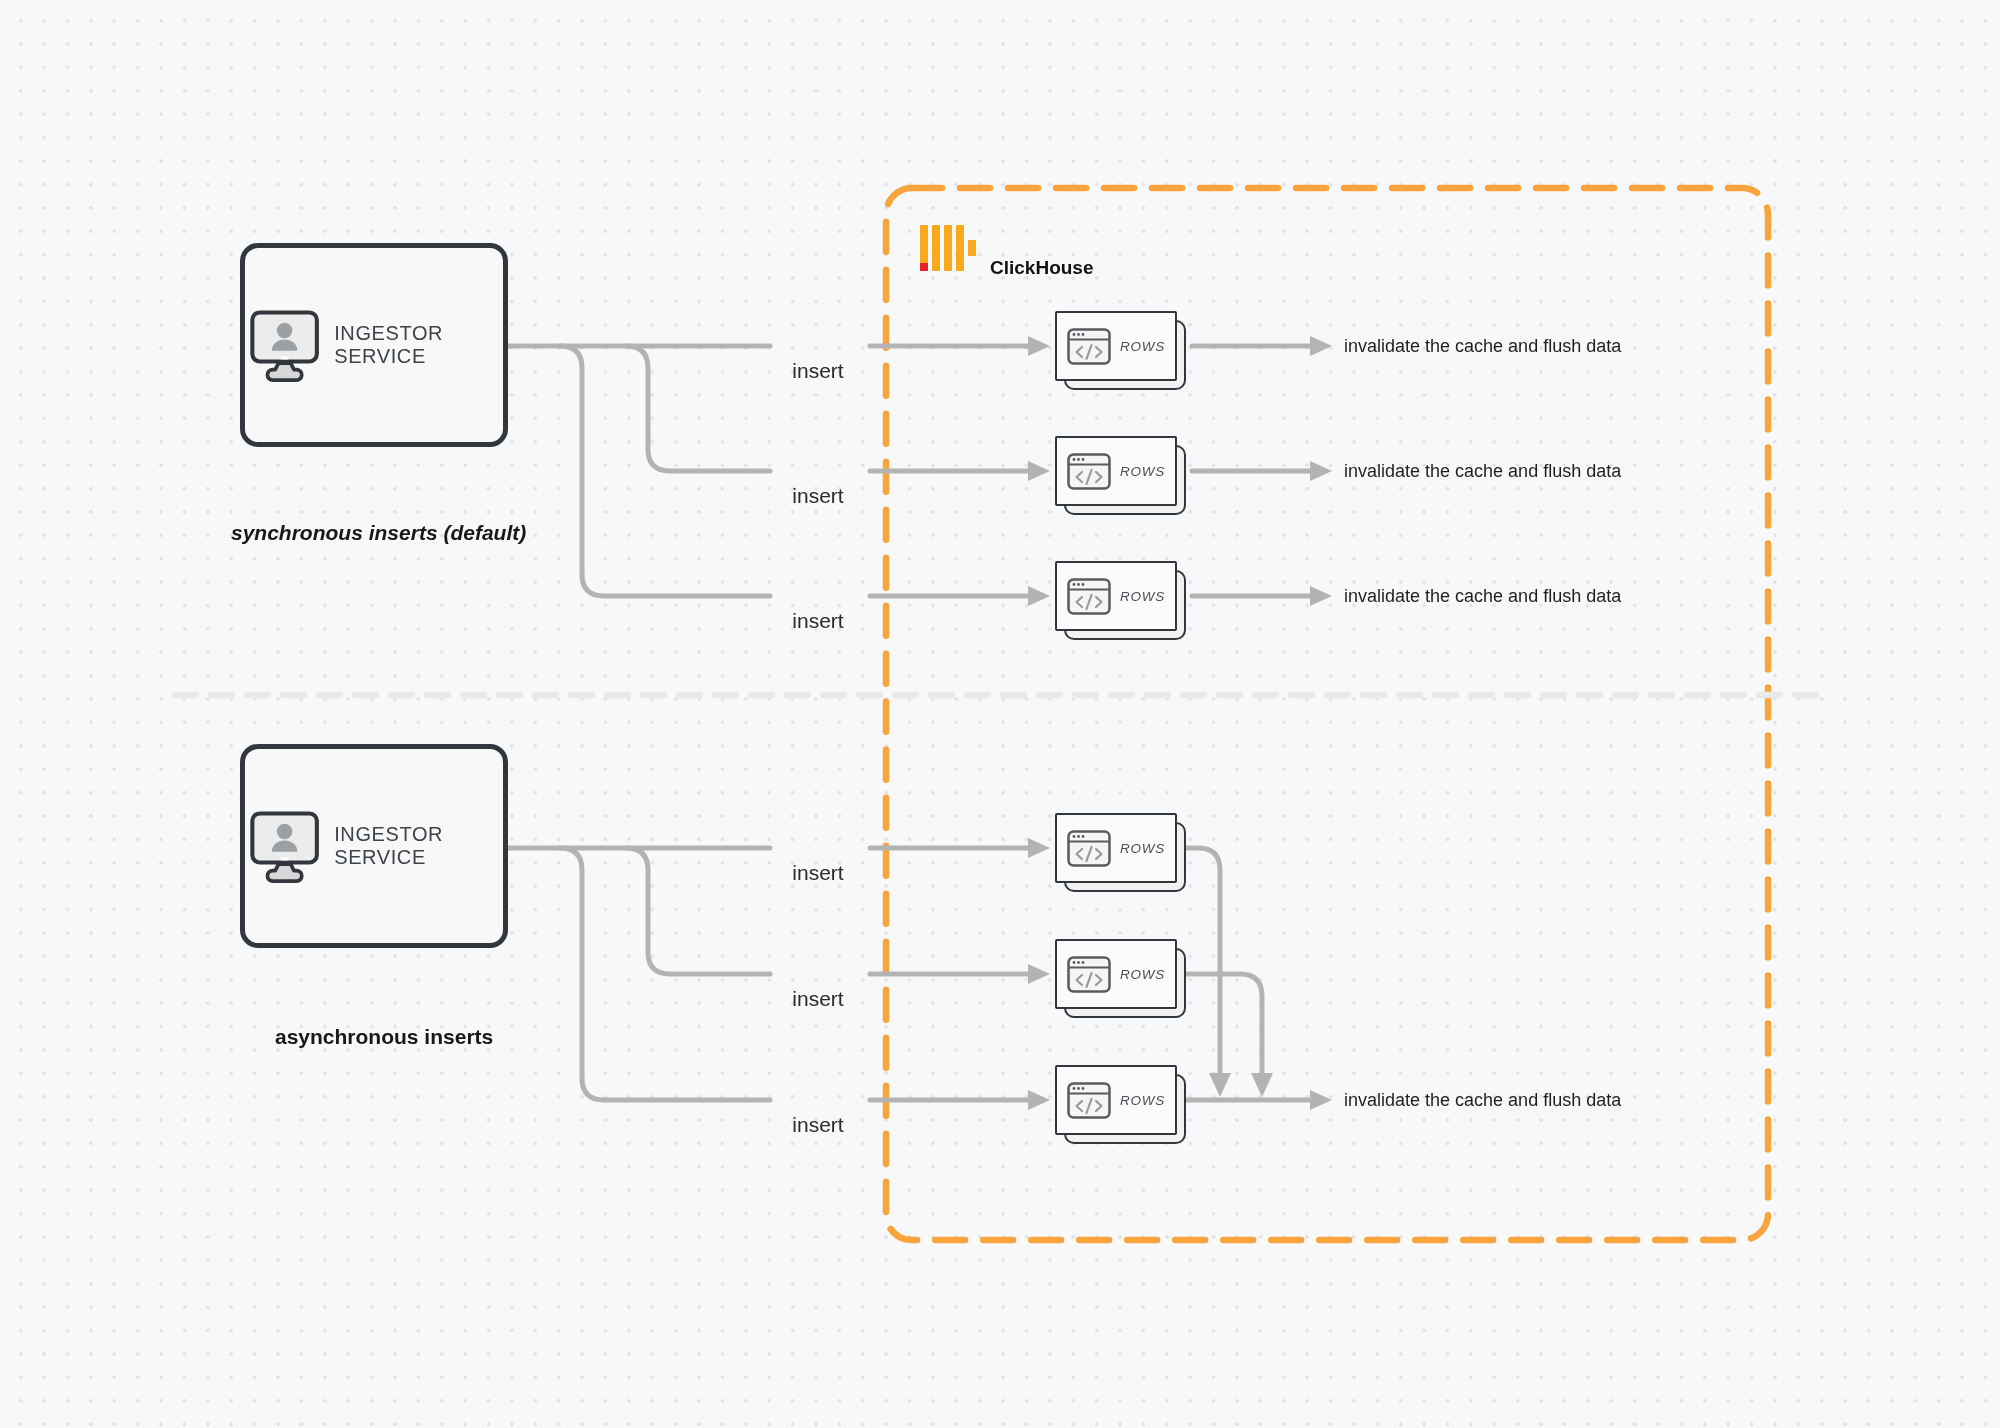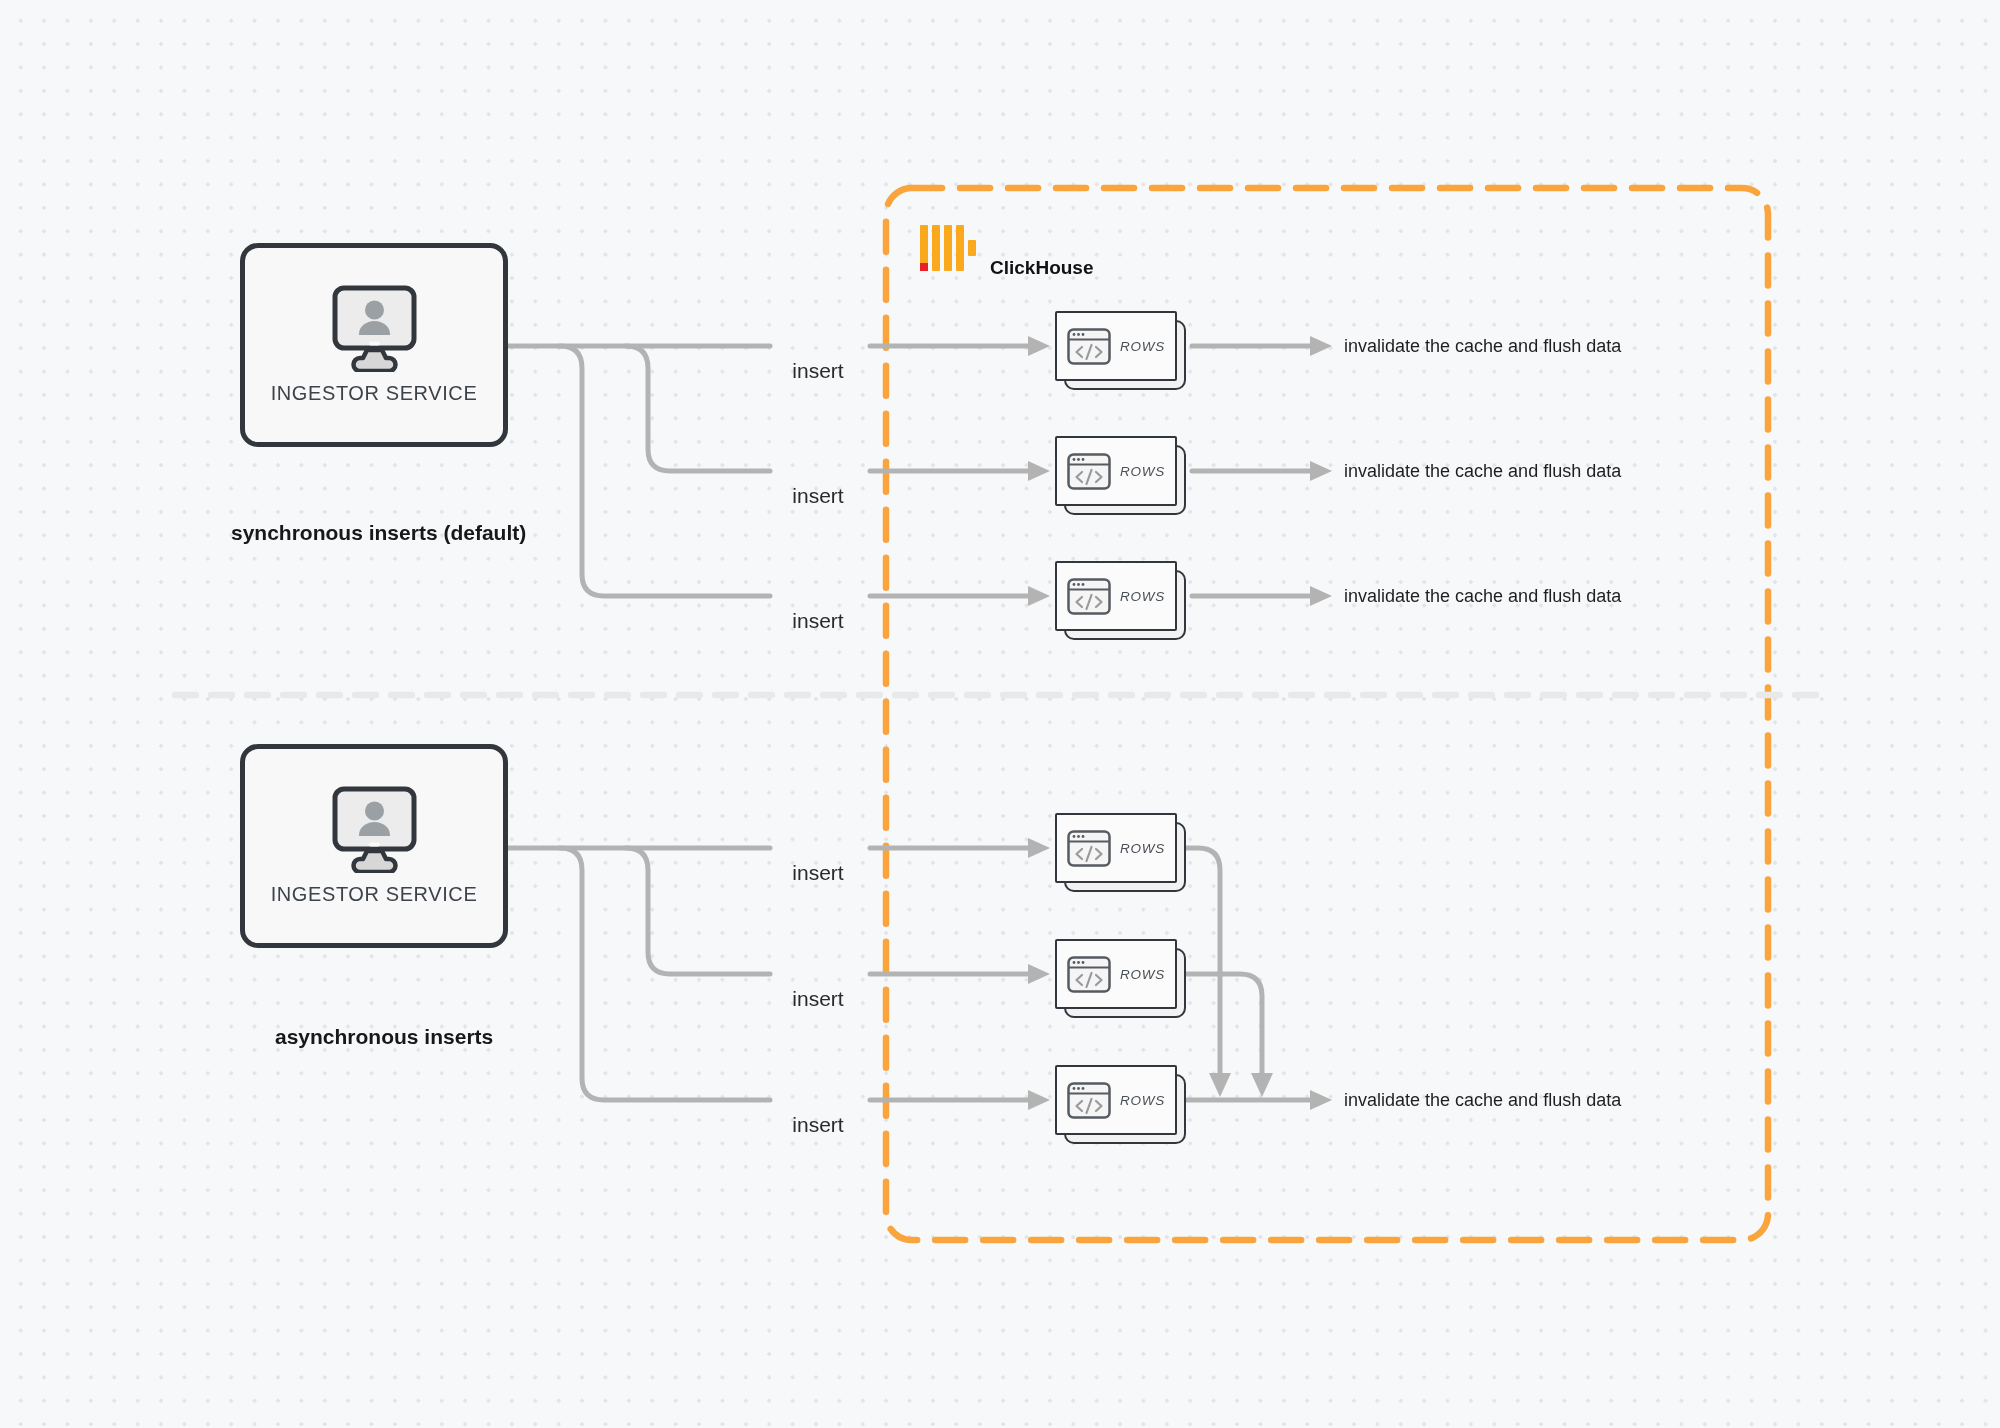--- a/index.html
+++ b/index.html
@@ -27,21 +27,21 @@
   .conn{stroke:var(--line-gray); stroke-width:5; fill:none; stroke-linecap:round;}
   .arrowhead{fill:var(--line-gray); stroke:none;}
   .ch-border{stroke:var(--accent-orange); stroke-width:6.5; fill:none;
     stroke-dasharray:30 18; stroke-linecap:round;}
   .divider{stroke:var(--divider-gray); stroke-width:6.5; fill:none;
     stroke-dasharray:21 15; stroke-linecap:round;}
 
   .ingestor{
     position:absolute; width:268px; height:204px; box-sizing:border-box;
     border:5px solid var(--border-dark); border-radius:18px; background:#F8F8F8;
-    display:flex; flex-direction:column; align-items:center; justify-content:center; gap:10px;
+    display:flex; flex-direction:row; align-items:center; justify-content:center; gap:10px;
   }
   .ingestor-label{font-size:20px; color:#3D434A; letter-spacing:0.6px;}
 
   .caption{
     position:absolute; transform:translateY(-50%);
     font-size:21px; font-weight:700; color:#17181A; white-space:nowrap;
   }
 
   .ch-logo{position:absolute; display:flex; align-items:center; gap:14px;}
   .ch-label{font-size:19px; font-weight:600; color:#121212;margin-top:41px;}
@@ -130,21 +130,21 @@
   <div class="ingestor" style="left:240px; top:243px;">
     <svg width="97" height="87" viewBox="0 0 97 87" xmlns="http://www.w3.org/2000/svg">
       <rect x="9" y="3" width="79" height="60" rx="9" fill="#ECECEC" stroke="var(--border-dark)" stroke-width="5"></rect>
       <circle cx="48.5" cy="25" r="9.5" fill="#9AA0A4"></circle>
       <path d="M33,49 a15.5,13 0 0 1 31,0 l0,1 -31,0 z" fill="#9AA0A4"></path>
       <rect x="43" y="56.5" width="11" height="4" rx="2" fill="#FAFAFA"></rect>
       <path d="M41,65 L37,73 H34 a6.5,6.5 0 0 0 0,13 H63 a6.5,6.5 0 0 0 0,-13 H60 L56,65 Z" fill="#D7D7D7" stroke="var(--border-dark)" stroke-width="4.5" stroke-linejoin="round"></path>
     </svg>
     <span class="ingestor-label">INGESTOR SERVICE</span>
   </div>
-  <span class="caption" style="left:231px; top:533px;">synchronous inserts (default)</span>
+  <span class="caption" style="left:231px; top:533px;font-style:italic;">synchronous inserts (default)</span>
 
   <span class="insert-label" style="left:818px; top:346px;">insert</span>
   <span class="insert-label" style="left:818px; top:471px;">insert</span>
   <span class="insert-label" style="left:818px; top:596px;">insert</span>
 
   <div class="card" style="left:1055px; top:311px;">
     <div class="back"></div>
     <div class="front">
       <svg width="44" height="37" viewBox="0 0 44 37" xmlns="http://www.w3.org/2000/svg">
         <rect x="1.5" y="1.5" width="41" height="34" rx="5" fill="#F5F5F5" stroke="#565B60" stroke-width="2.5"></rect>

